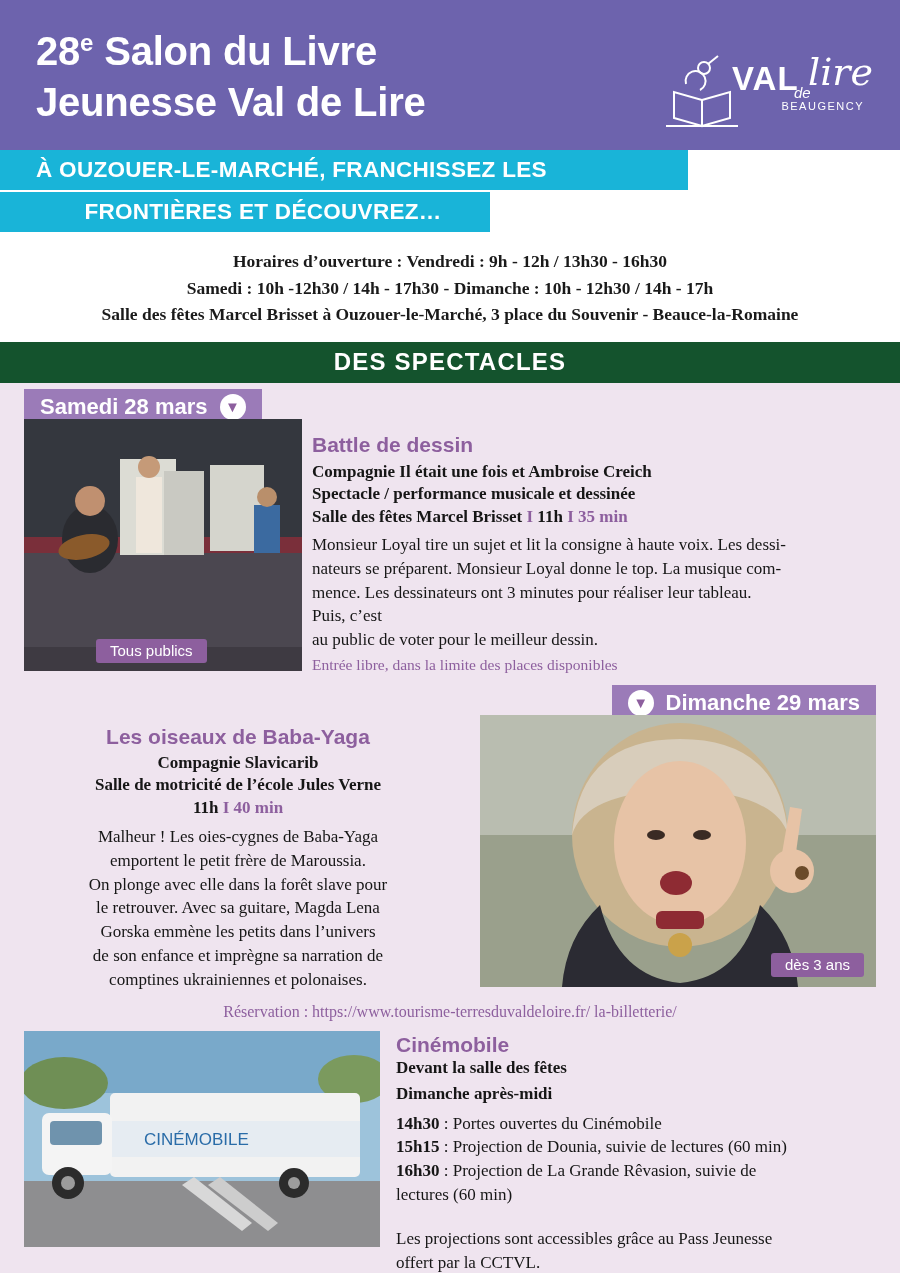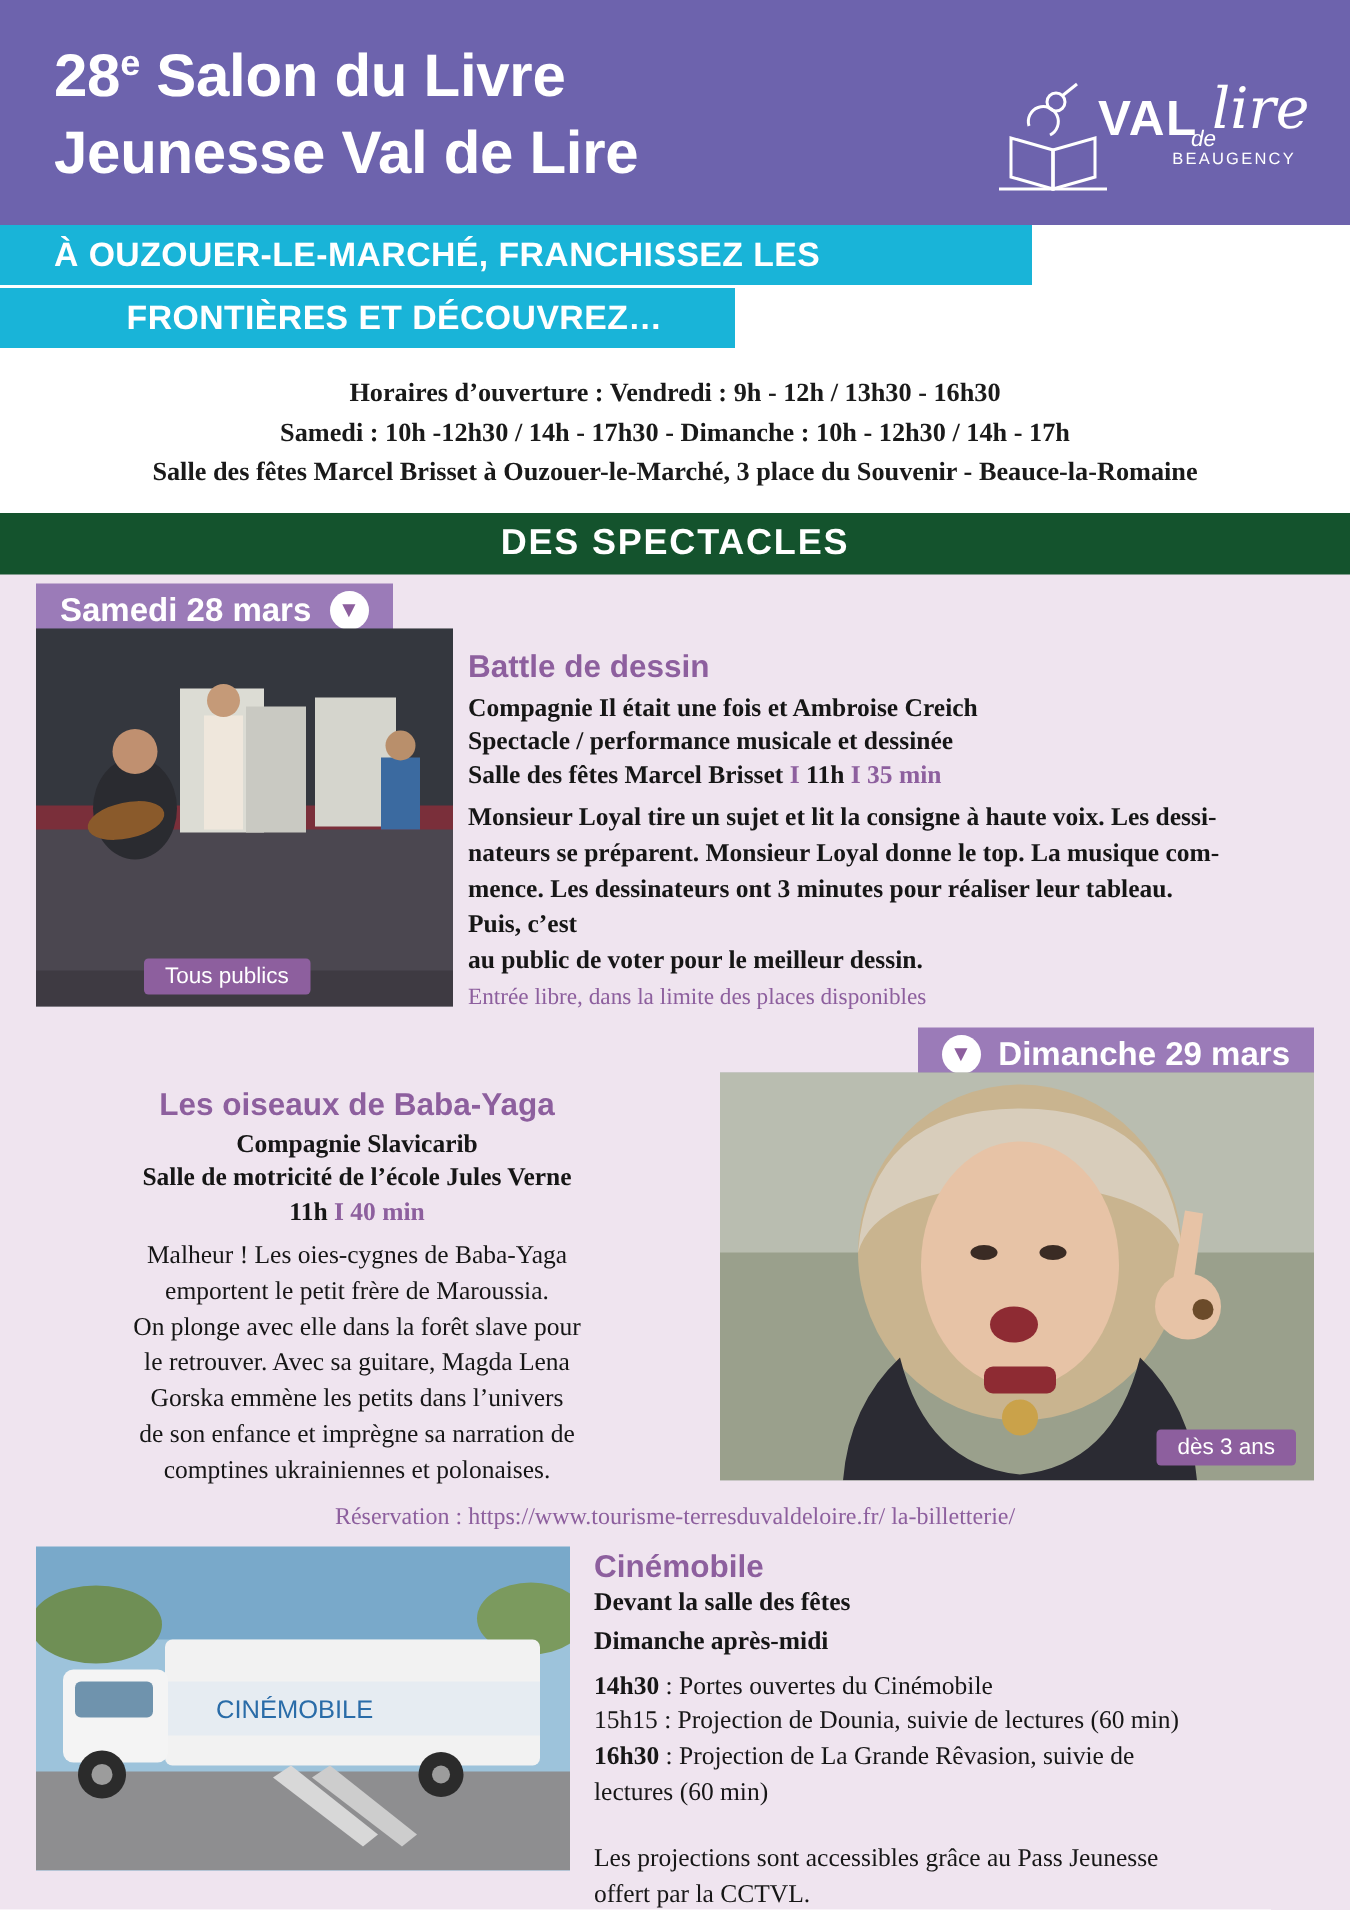--- a/index.html
+++ b/index.html
@@ -260,21 +260,21 @@
       <div class="evt-title">Battle de dessin</div>
       <div class="evt-sub" style="margin-top:4px;">Compagnie Il était une fois et Ambroise Creich</div>
       <div class="evt-sub">Spectacle / performance musicale et dessinée</div>
       <div class="evt-sub">
         <span>Salle des fêtes Marcel Brisset</span>
         <span class="sep">I</span>
         <span>11h</span>
         <span class="sep">I</span>
         <span class="muted">35 min</span>
       </div>
-      <div class="evt-text" style="margin-top:5px;font-weight:bold;">
+      <div class="evt-text" style="margin-top:5px;">
         <div>Monsieur Loyal tire un sujet et lit la consigne à haute voix. Les dessi-</div>
         <div>nateurs se préparent. Monsieur Loyal donne le top. La musique com-</div>
         <div>mence. Les dessinateurs ont 3 minutes pour réaliser leur tableau.</div>
         <div>Puis, c’est</div>
         <div>au public de voter pour le meilleur dessin.</div>
       </div>
       <div class="evt-note" style="margin-top:4px;">Entrée libre, dans la limite des places disponibles</div>
     </div>
 
     <div class="daytag" style="right:24px; top:302px;">
@@ -350,21 +350,21 @@
     <div style="position:absolute; left:396px; top:650px; width:488px;">
       <div class="evt-title">Cinémobile</div>
       <div class="evt-sub">Devant la salle des fêtes</div>
       <div class="evt-sub" style="margin-top:4px;">Dimanche après-midi</div>
 
       <div class="evt-text" style="margin-top:6px;">
         <div>
           <span style="font-weight:bold;">14h30</span><span> : Portes ouvertes du Cinémobile</span>
         </div>
         <div>
-          <span style="font-weight:normal;">15h15</span><span> : Projection de Dounia, suivie de lectures (60 min)</span>
+          <span style="font-weight:bold;">15h15</span><span> : Projection de Dounia, suivie de lectures (60 min)</span>
         </div>
         <div>
           <span style="font-weight:bold;">16h30</span><span> : Projection de La Grande Rêvasion, suivie de</span>
         </div>
         <div>lectures (60 min)</div>
       </div>
 
       <div class="evt-text" style="margin-top:20px;">
         <div>Les projections sont accessibles grâce au Pass Jeunesse</div>
         <div>offert par la CCTVL.</div>

